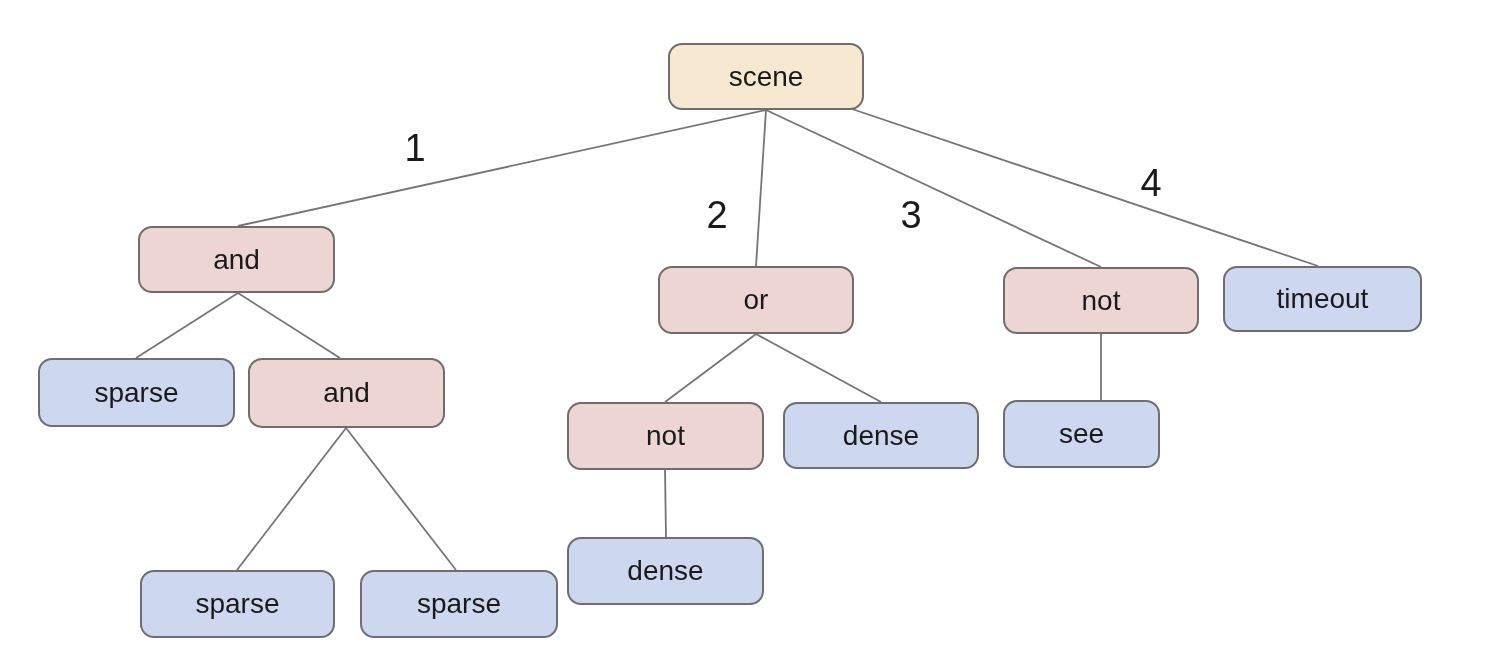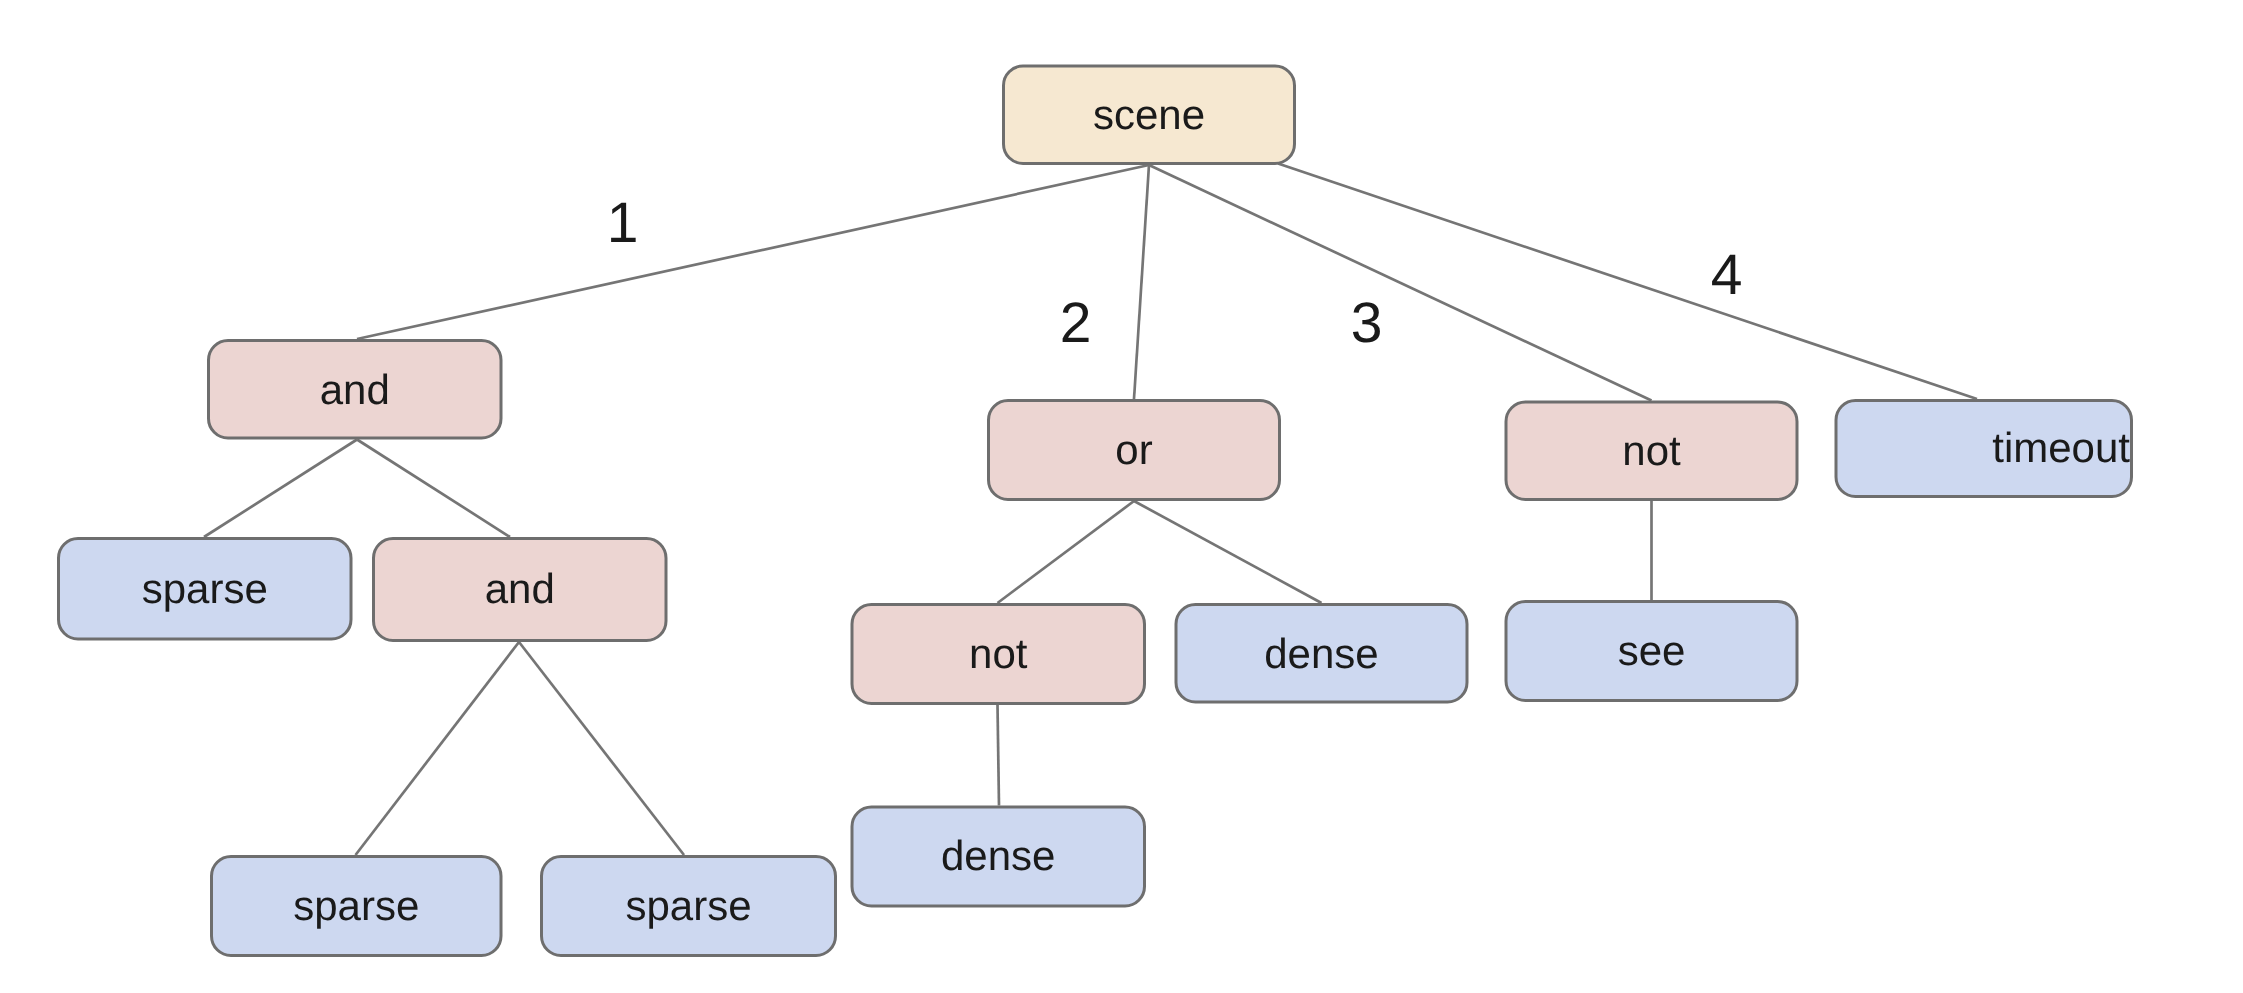--- a/index.html
+++ b/index.html
@@ -76,36 +76,36 @@
     </div>
   <div class="node operator" style="left:138px;  top:226px; width:197px; height:67px;">
       <span>and</span>
     </div>
   <div class="node operator" style="left:658px;  top:266px; width:196px; height:68px;">
       <span>or</span>
     </div>
   <div class="node operator" style="left:1003px; top:267px; width:196px; height:67px;">
       <span>not</span>
     </div>
-  <div class="node leaf" style="left:1223px; top:266px; width:199px; height:66px;justify-content:flex-end;">
+  <div class="node leaf" style="left:1223px; top:266px; width:199px; height:66px;">
       <span>timeout</span>
     </div>
   <div class="node leaf" style="left:38px;   top:358px; width:197px; height:69px;">
       <span>sparse</span>
     </div>
   <div class="node operator" style="left:248px;  top:358px; width:197px; height:70px;">
       <span>and</span>
     </div>
   <div class="node operator" style="left:567px;  top:402px; width:197px; height:68px;">
       <span>not</span>
     </div>
   <div class="node leaf" style="left:783px;  top:402px; width:196px; height:67px;">
       <span>dense</span>
     </div>
-  <div class="node leaf" style="left:1003px; top:400px; width:196px; height:68px;">
+  <div class="node leaf" style="left:1003px; top:400px; width:157px; height:68px;">
       <span>see</span>
     </div>
   <div class="node leaf" style="left:140px;  top:570px; width:195px; height:68px;">
       <span>sparse</span>
     </div>
   <div class="node leaf" style="left:360px;  top:570px; width:198px; height:68px;">
       <span>sparse</span>
     </div>
   <div class="node leaf" style="left:567px;  top:537px; width:197px; height:68px;">
       <span>dense</span>

